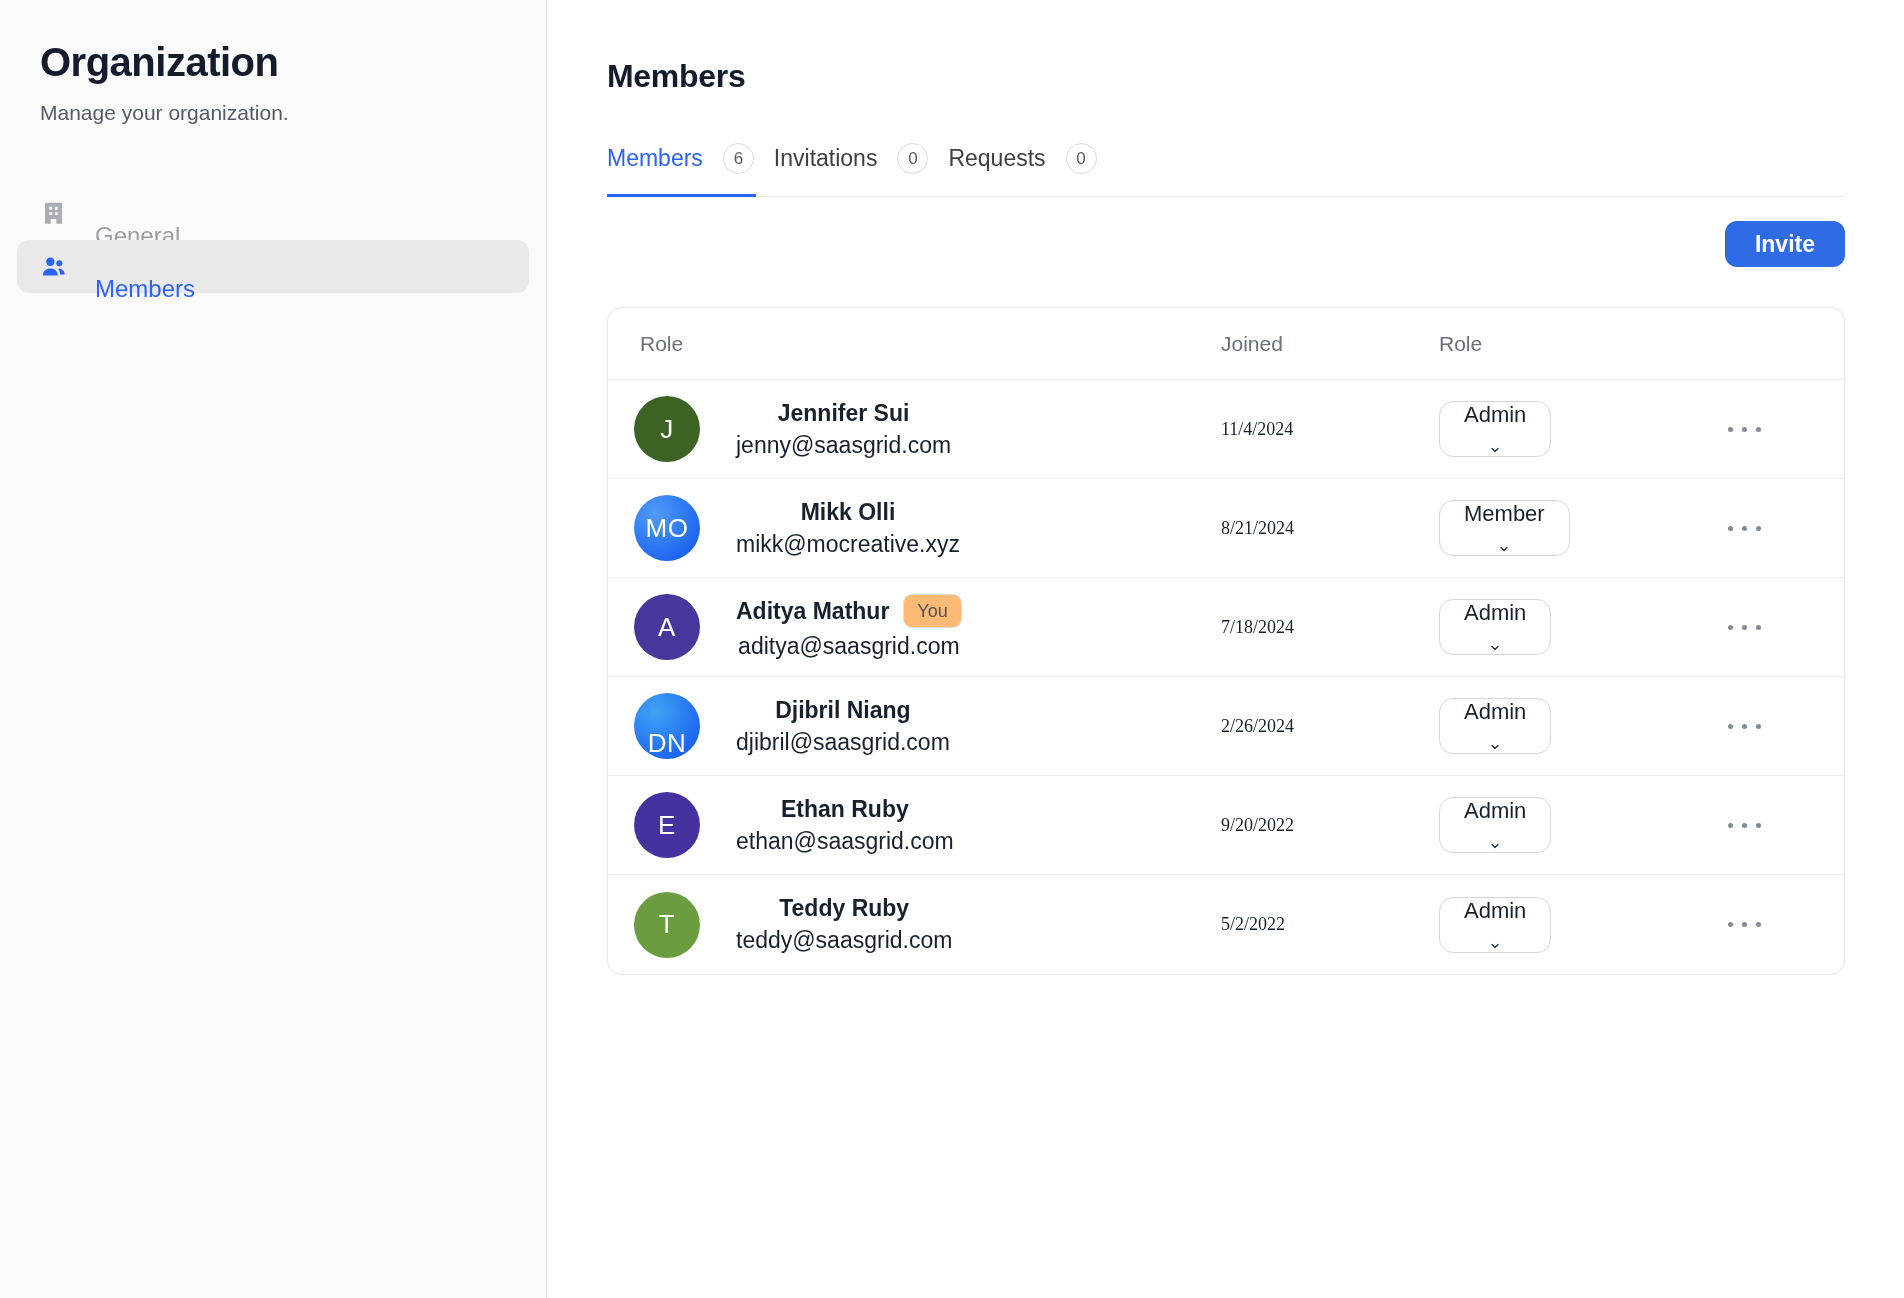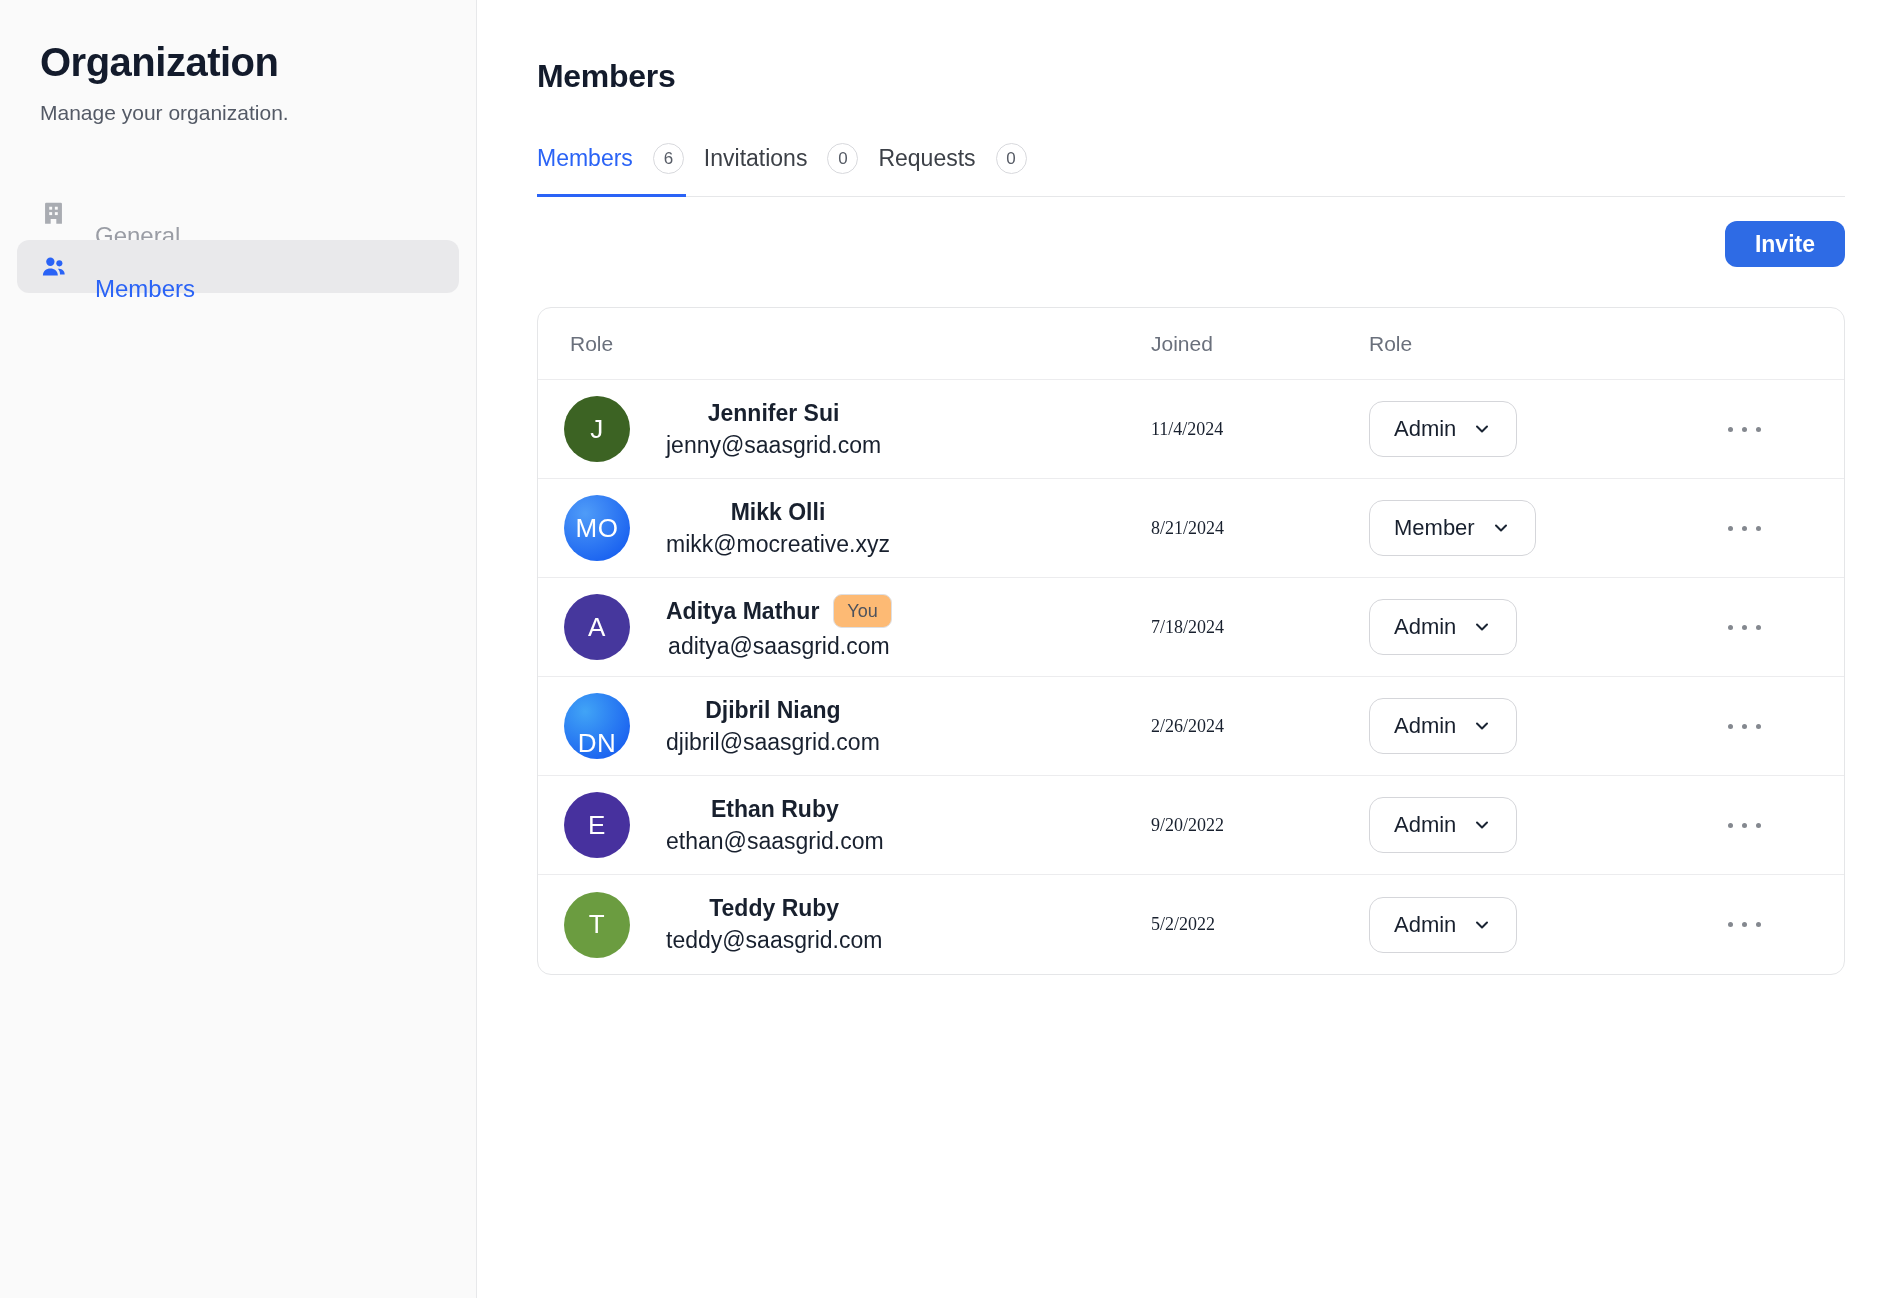--- a/index.html
+++ b/index.html
@@ -2,21 +2,21 @@
 <html><head>
 <meta charset="utf-8">
 <style>
   * { margin: 0; padding: 0; box-sizing: border-box; }
   html, body { width: 1904px; height: 1298px; background: #ffffff;
     font-family: "Liberation Sans", sans-serif; color: #18202e; overflow: hidden; }
 
   .app { display: flex; width: 1904px; height: 1298px; }
 
   
-  .sidebar { width: 477px; height: 100%; background: #fafafa;
+  .sidebar { width: 547px; height: 100%; background: #fafafa;
     border-right: 1px solid #e7e8ea; flex-shrink: 0; }
   .sidebar-header { padding: 40px 40px 0 40px; }
   .sidebar-title { font-size: 40px; font-weight: 700; color: #131b2c; letter-spacing: -0.5px; }
   .sidebar-subtitle { margin-top: 16px; font-size: 21px; color: #545a66; }
   .sidebar-nav { margin-top: 62px; padding: 0 17px; display: flex; flex-direction: column; gap: 0; }
   .nav-item { height: 53px; border-radius: 12px; display: flex; align-items: center;
     gap: 28px; padding: 0 23px; cursor: pointer; }
   .nav-item .nav-label { font-size: 24px; font-weight: 400; color: #9a9da5; margin-top: 44px; }
   .nav-item.active { background: #e9e9eb; }
   .nav-item.active .nav-label { color: #2a63f6; font-weight: 500; }
@@ -63,21 +63,21 @@
   .you-badge { margin-left: 14px; height: 34px; padding: 0 13px; display: inline-flex;
     align-items: center; border: 1px solid #dedfe2; background: #fdba74; border-radius: 9px;
     font-size: 18px; color: #4c525d; }
   .user-email { font-size: 23px; font-weight: 400; color: #18202e; }
 
   .joined-cell { font-size: 18px; color: #18202e; font-family: Liberation Serif, serif; }
 
   .role-pill { display: inline-flex; align-items: center; gap: 16px; height: 56px;
     padding: 0 24px; border: 1px solid #d5d6da; border-radius: 14px; background: #ffffff;
     font-size: 22px; font-weight: 500; color: #18202e; cursor: pointer;
-    font-family: "Liberation Sans", sans-serif; width: max-content; }
+    font-family: "Liberation Sans", sans-serif; width: max-content; flex-direction: column; }
 
   .menu-cell { display: flex; justify-content: center; }
   .dots-btn { display: flex; gap: 9px; padding: 10px; background: none; border: none; cursor: pointer; }
   .dot { width: 5px; height: 5px; border-radius: 50%; background: #84888f; }
 </style>
 </head>
 <body>
 
 <div class="app">
 

